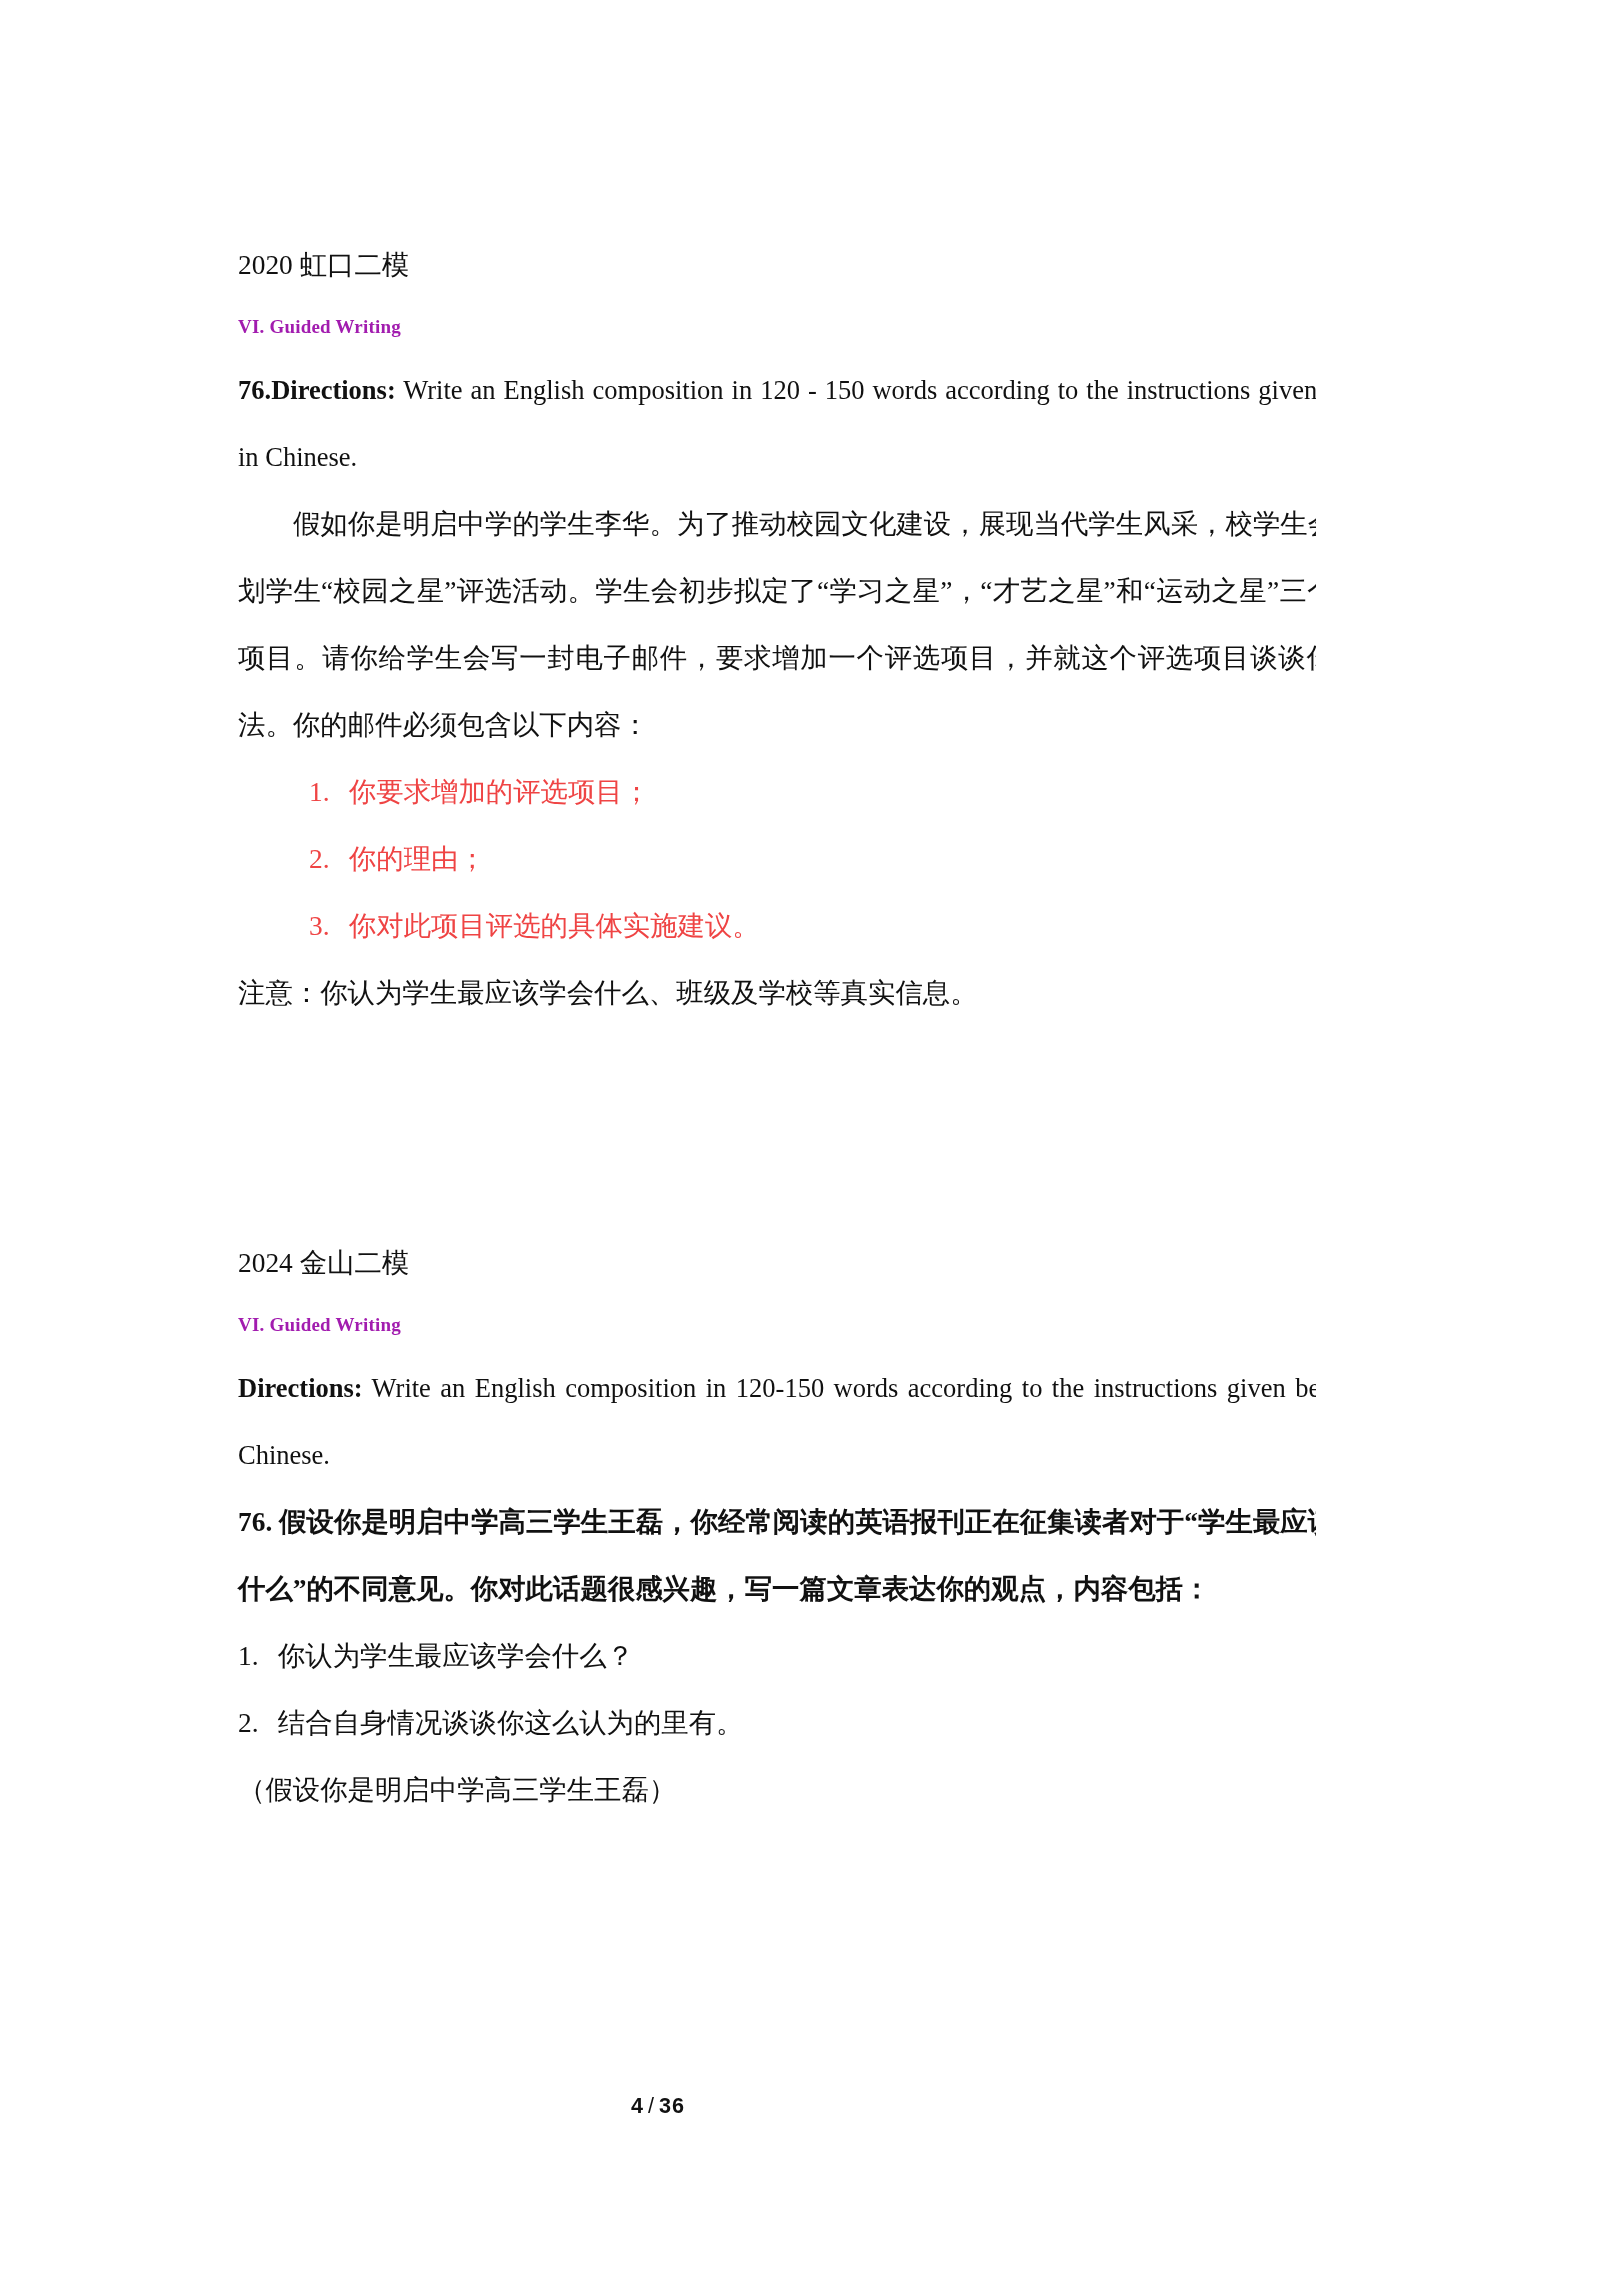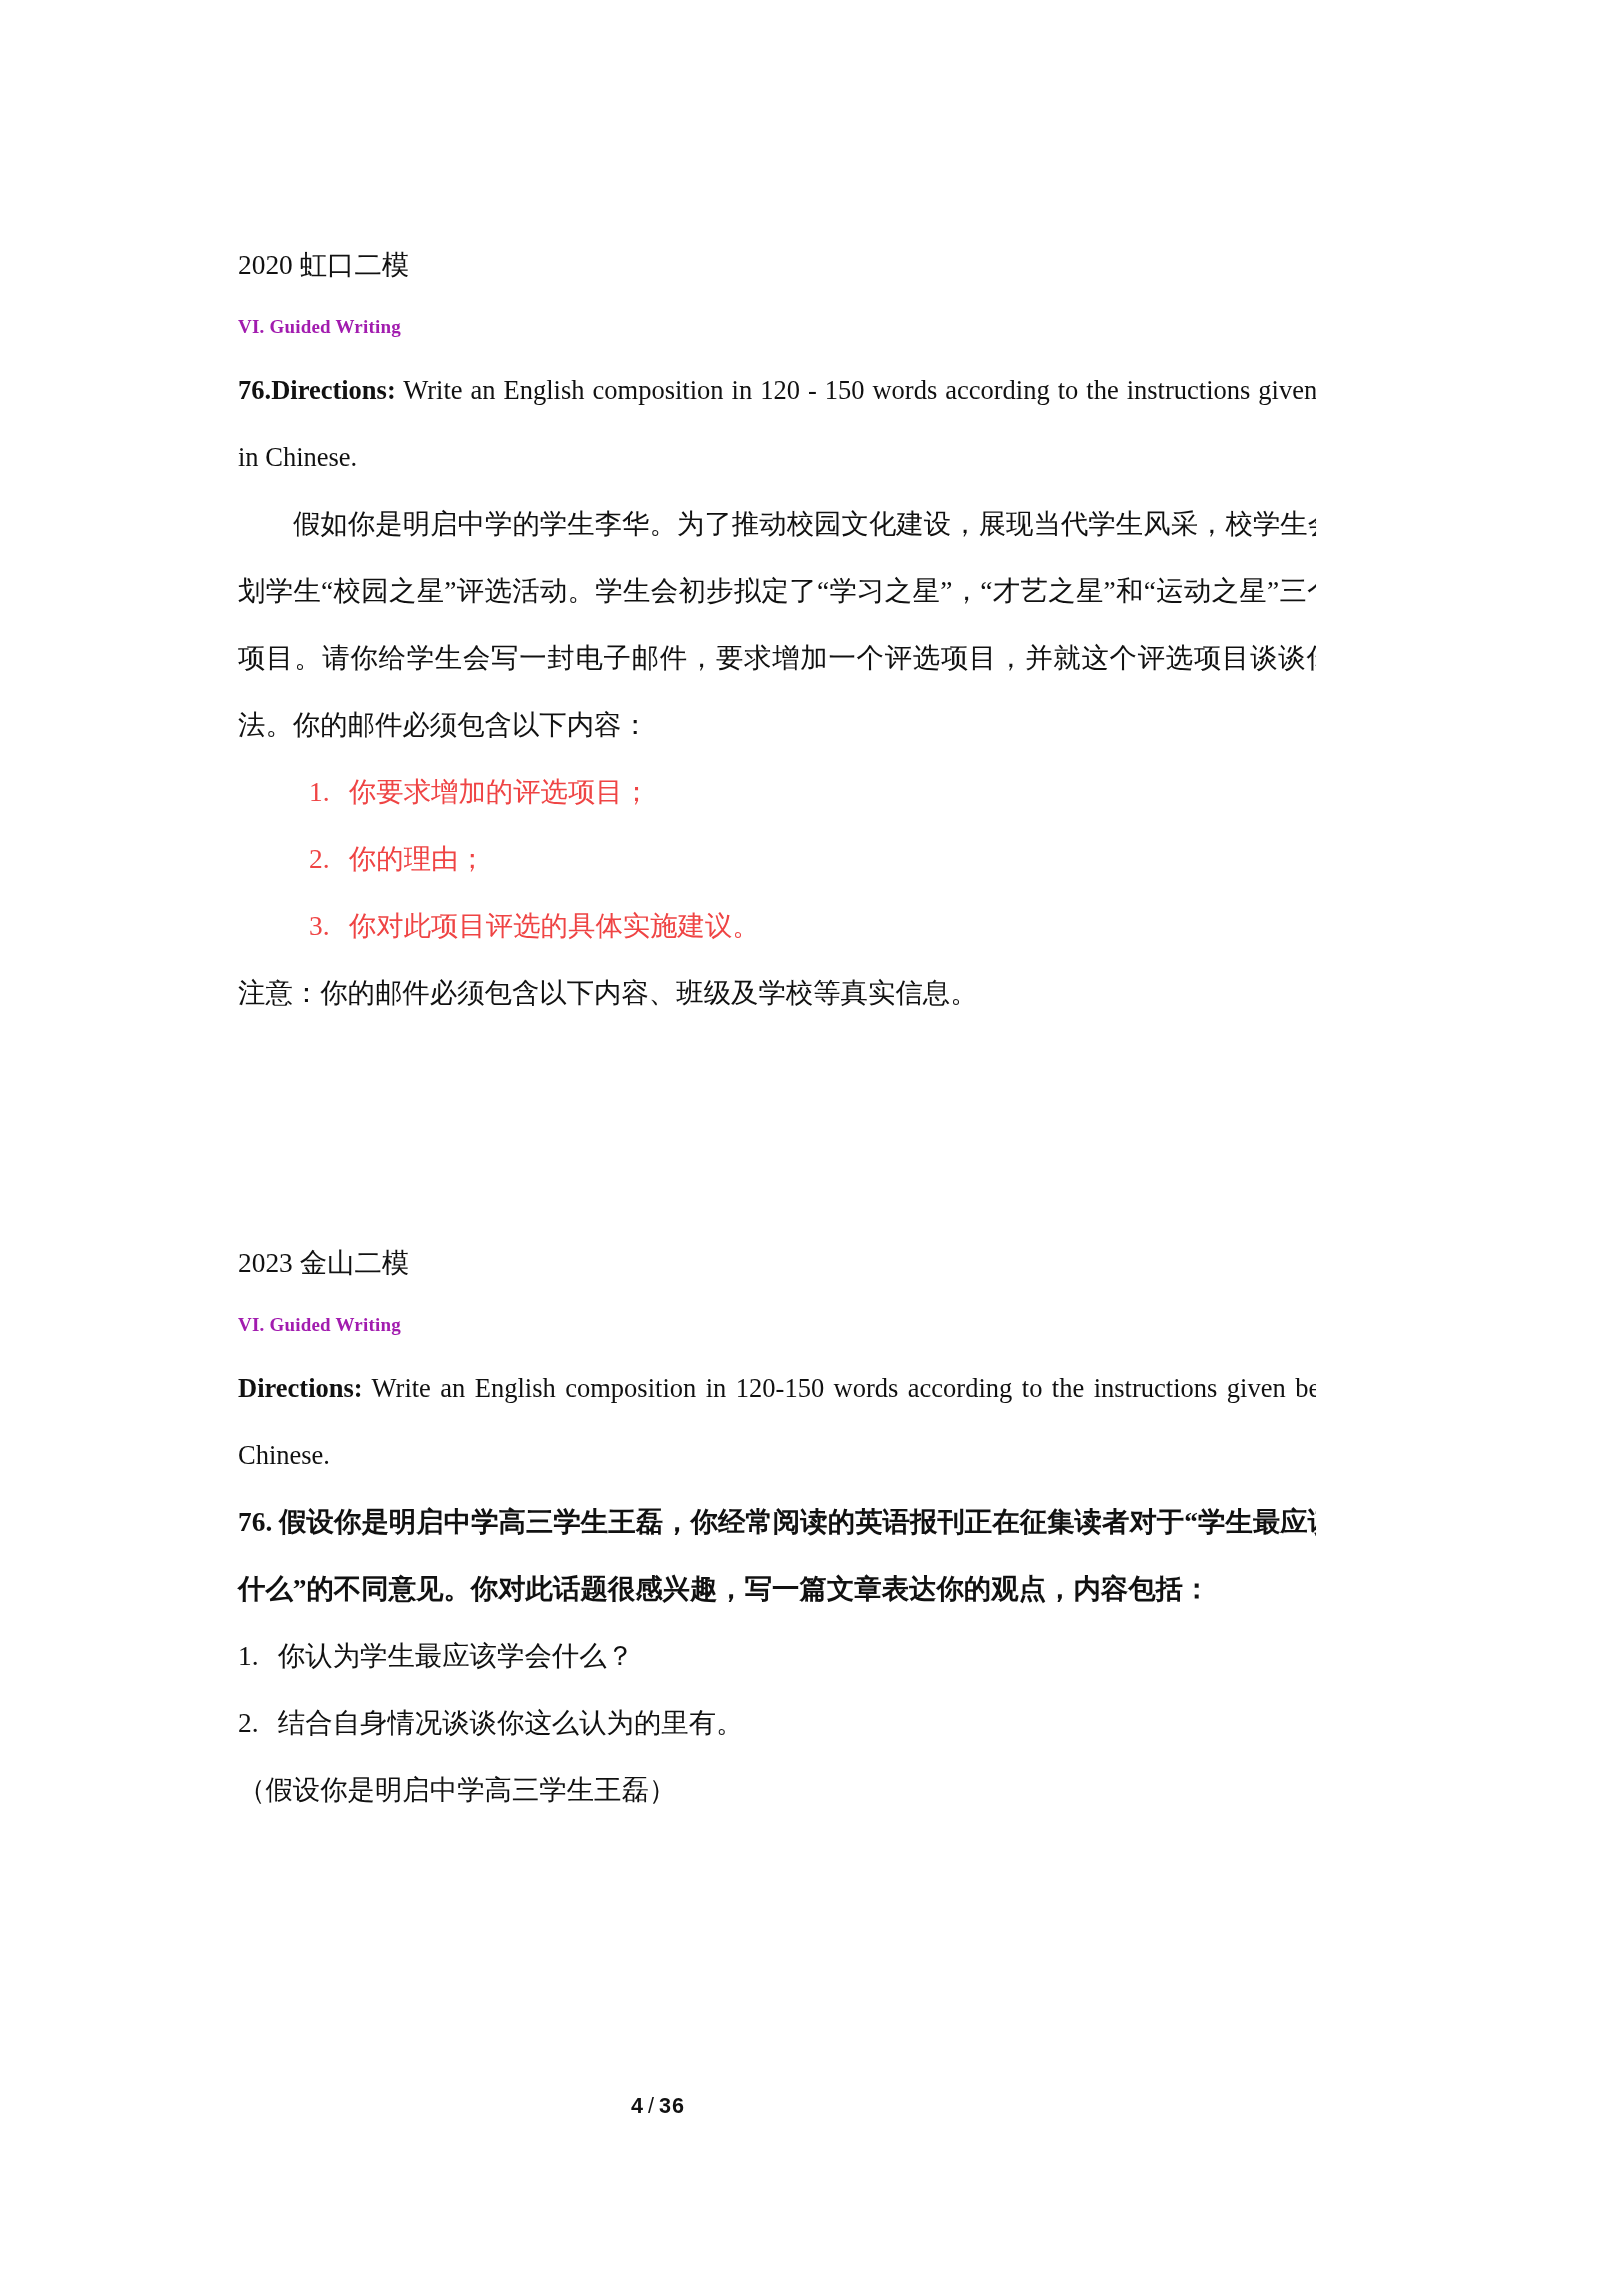--- a/index.html
+++ b/index.html
@@ -142,28 +142,28 @@
         <li class="list-item cn">
           <span class="num">2.</span>
           <span>你的理由；</span>
         </li>
         <li class="list-item cn">
           <span class="num">3.</span>
           <span>你对此项目评选的具体实施建议。</span>
         </li>
       </ol>
 
-      <div class="note cn">注意：你的邮件必须包含以下内容、班级及学校等真实信息。</div>
+      <div class="note cn">注意：你认为学生最应该学会什么、班级及学校等真实信息。</div>
     </div>
 
     <div class="gap-block"></div>
 
     <div class="section">
 
-      <div class="section-title cn">2023 金山二模</div>
+      <div class="section-title cn">2024 金山二模</div>
 
       <div class="heading">VI. Guided Writing</div>
 
       <div class="directions">
         <span class="lbl">Directions:</span><span> Write an English composition in 120-150 words according to the instructions given below in Chinese.</span>
       </div>
 
       <div class="body-cn cn noindent">76. 假设你是明启中学高三学生王磊，你经常阅读的英语报刊正在征集读者对于“学生最应该学会什么”的不同意见。你对此话题很感兴趣，写一篇文章表达你的观点，内容包括：</div>
 
       <div class="plain-item cn">

